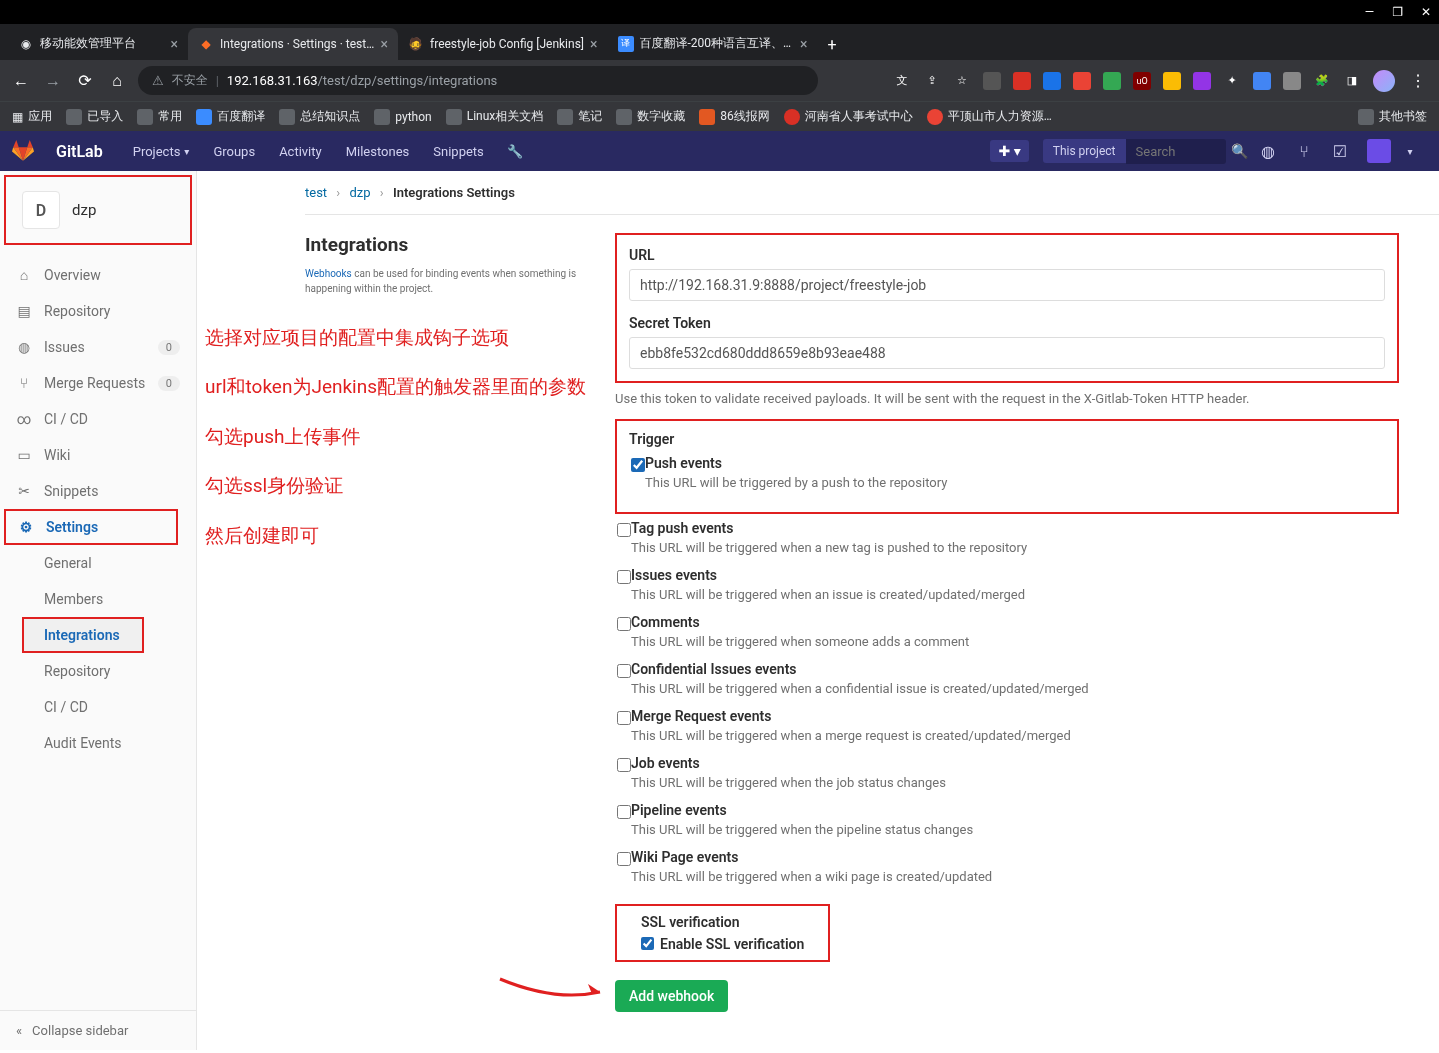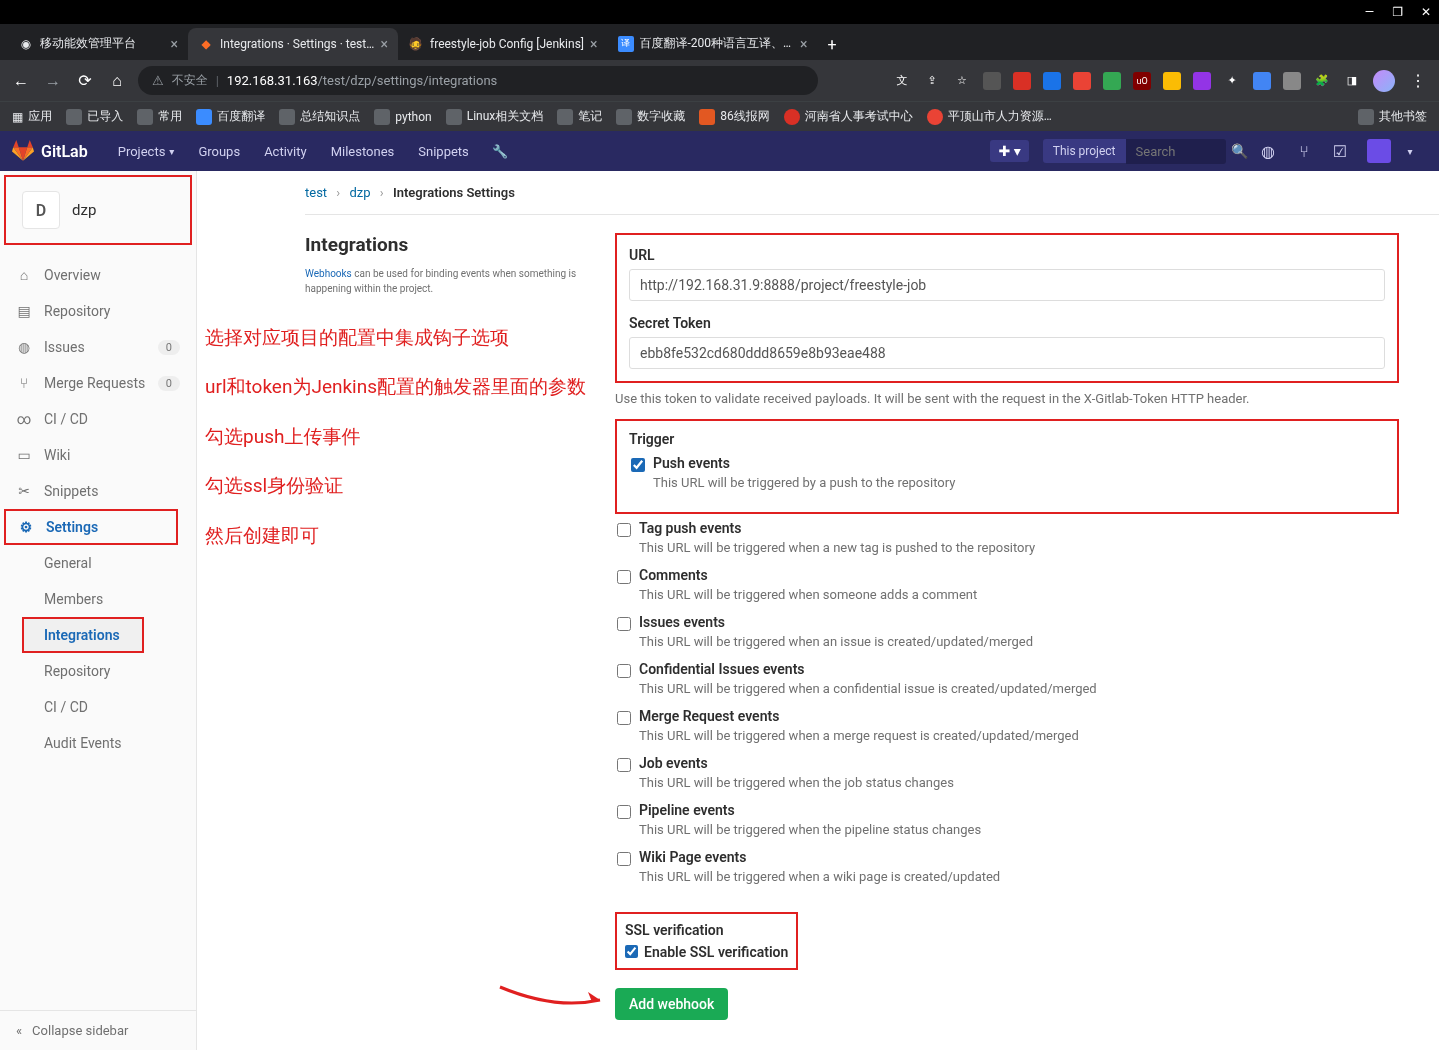--- a/index.html
+++ b/index.html
@@ -25,21 +25,21 @@
 .avatar-chrome { width:22px; height:22px; border-radius:50%; background:linear-gradient(135deg,#c58af9,#8ab4f8); }
 
 .bookmarks-bar { display: flex; align-items: center; background: #35363a; padding: 6px 12px; gap: 14px; border-top:1px solid #3c4043;}
 .bookmark { display: flex; align-items: center; gap: 5px; color: #e8eaed; font-size: 12px; white-space:nowrap;}
 .bookmark .bicon { width:16px; height:16px; border-radius:3px; display:inline-block;}
 .folder-icon { background:#5f6368;}
 .spacer { flex:1; }
 
 
 .gitlab-nav { background: #292961; height: 40px; display: flex; align-items: center; padding: 0 12px; color: #fff; font-size: 14px; gap: 4px; }
-.gitlab-logo { display: flex; align-items: center; gap: 7px; font-weight: 600; font-size:16px; margin-right:16px;}
+.gitlab-logo { display: flex; align-items: center; gap: 22px; font-weight: 600; font-size:16px; margin-right:16px;}
 .gitlab-logo svg { width:22px; height:22px;}
 .nav-item { padding: 0 10px; height:100%; display:flex; align-items:center; color:#d1d1f0; font-size:13px;}
 .nav-item.caret::after { content:" ▾"; font-size:10px; margin-left:4px;}
 .nav-right { margin-left: auto; display: flex; align-items: center; gap: 2px; }
 .nav-icon-btn { width:34px; height:40px; display:flex; align-items:center; justify-content:center; color:#d1d1f0; font-size:16px;}
 .plus-btn { background:#393982; border-radius:3px; padding:3px 8px; font-size:14px;}
 .search-group { display:flex; align-items:center;}
 .search-scope { background:#393982; color:#d1d1f0; padding:5px 10px; font-size:12px; border-radius:3px 0 0 3px;}
 .search-input { background:#1f1f4d; border:none; color:#fff; padding:5px 10px; font-size:13px; width:100px; outline:none; border-radius:0 3px 3px 0;}
 .search-icon-nav { margin-left:6px; color:#d1d1f0;}
@@ -85,26 +85,26 @@
 
 
 .form-box { border:2px solid #e02020; padding:8px 12px 12px 12px; }
 .form-label { font-size:14px; font-weight:600; color:#2e2e2e; margin-bottom:6px; margin-top:4px;}
 .form-help { font-size:13px; color:#707070; line-height:1.5; margin:6px 0 10px 0;}
 input.text-field { width:100%; padding:7px 10px; border:1px solid #ddd; border-radius:3px; font-size:14px; color:#555; outline:none;}
 
 .trigger-box { border:2px solid #e02020; padding:10px 12px; margin-bottom:6px;}
 .trigger-section-label { font-size:14px; font-weight:600; color:#2e2e2e; margin-bottom:8px;}
 
-.trigger-item { display:flex; align-items:flex-start; gap:8px; margin-bottom:4px; padding-left:2px;}
+.trigger-item { display:flex; align-items:flex-start; margin-bottom:4px; padding-left:2px;}
 .trigger-item input[type=checkbox] { margin-top:3px; width:14px; height:14px; accent-color:#1b69b6;}
 .trigger-texts .trigger-label { font-size:14px; font-weight:600; color:#2e2e2e;}
 .trigger-texts .trigger-desc { font-size:13px; color:#707070; margin-top:4px; margin-bottom:8px;}
 
-.ssl-box { border:2px solid #e02020; padding:8px 8px; display:inline-block; margin-top:16px;}
+.ssl-box { border:2px solid #e02020; padding:8px 24px; display:inline-block; margin-top:8px;}
 .ssl-title { font-size:14px; font-weight:600; color:#2e2e2e; margin-bottom:6px;}
 .ssl-row { display:flex; align-items:center; gap:6px; font-size:14px; font-weight:600; color:#2e2e2e;}
 
 .add-btn-row { margin-top:18px; position:relative;}
 .add-btn { background:#1aaa55; color:#fff; border:none; padding:8px 14px; border-radius:4px; font-size:14px; font-weight:500;}
 .arrow { position:absolute; left:-120px; top:-6px; width:120px; height:30px;}
 
 </style>
 </head>
 <body>
@@ -364,29 +364,29 @@
             <div class="trigger-item">
               <input type="checkbox" style="">
     <div class="trigger-texts">
       <div class="trigger-label">Tag push events</div>
       <div class="trigger-desc">This URL will be triggered when a new tag is pushed to the repository</div>
     </div>
             </div>
             <div class="trigger-item">
               <input type="checkbox" style="">
     <div class="trigger-texts">
+      <div class="trigger-label">Issues events</div>
+      <div class="trigger-desc">This URL will be triggered when an issue is created/updated/merged</div>
+    </div>
+            </div>
+            <div class="trigger-item">
+              <input type="checkbox" style="">
+    <div class="trigger-texts">
       <div class="trigger-label">Comments</div>
       <div class="trigger-desc">This URL will be triggered when someone adds a comment</div>
-    </div>
-            </div>
-            <div class="trigger-item">
-              <input type="checkbox" style="">
-    <div class="trigger-texts">
-      <div class="trigger-label">Issues events</div>
-      <div class="trigger-desc">This URL will be triggered when an issue is created/updated/merged</div>
     </div>
             </div>
             <div class="trigger-item">
               <input type="checkbox" style="">
     <div class="trigger-texts">
       <div class="trigger-label">Confidential Issues events</div>
       <div class="trigger-desc">This URL will be triggered when a confidential issue is created/updated/merged</div>
     </div>
             </div>
             <div class="trigger-item">

